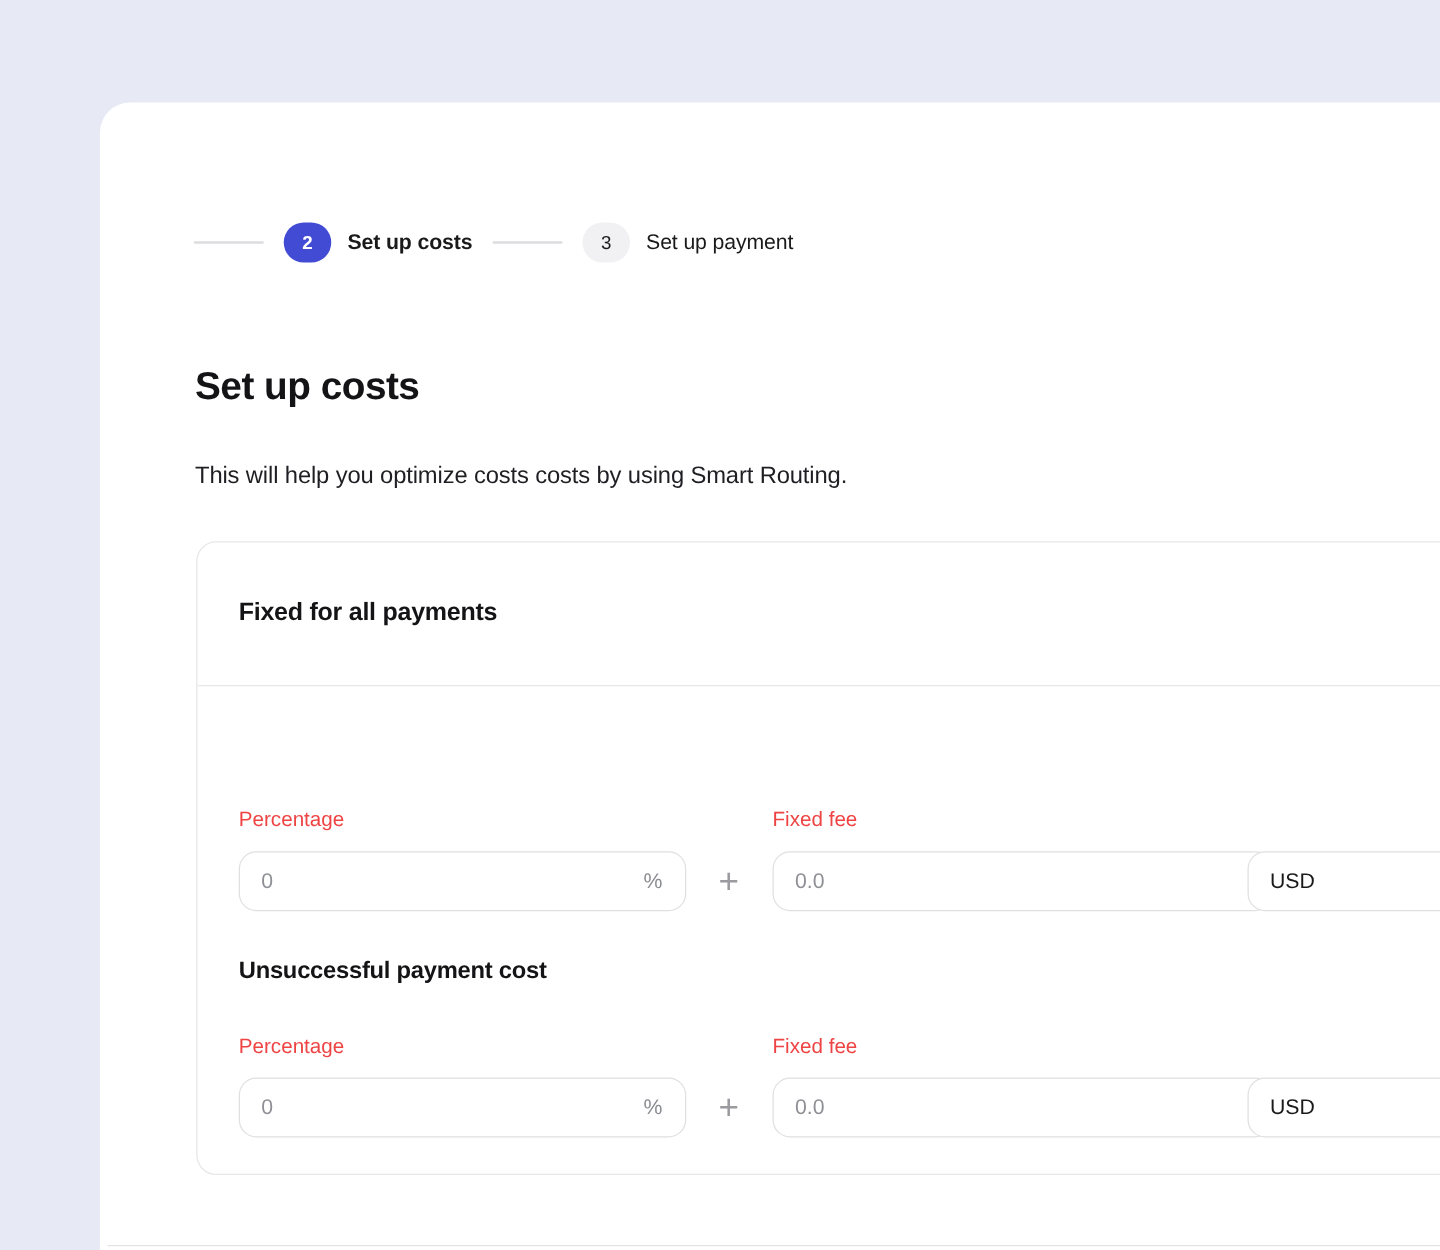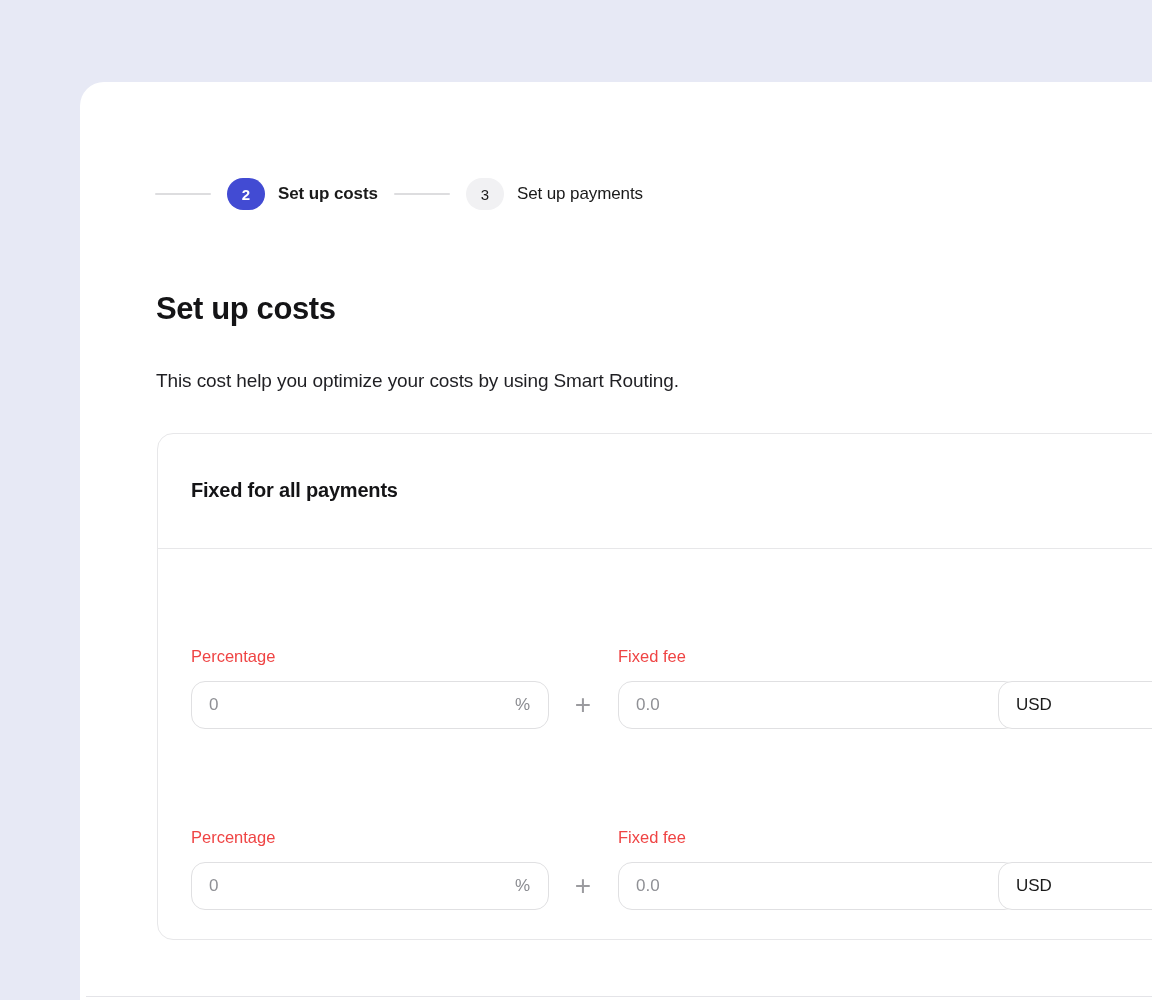--- a/index.html
+++ b/index.html
@@ -145,26 +145,26 @@
 
   <div class="step active">
     <div class="indicator active">2</div>
     <span class="step-label">Set up costs</span>
   </div>
 
   <div class="connector"></div>
 
   <div class="step upcoming">
     <div class="indicator upcoming">3</div>
-    <span class="step-label">Set up payments</span>
+    <span class="step-label">Set up payment</span>
   </div>
 </div>
 
 <h1 class="page-title">Set up costs</h1>
-<p class="page-desc">This cost help you optimize your costs by using Smart Routing.</p>
+<p class="page-desc">This will help you optimize costs costs by using Smart Routing.</p>
 
 <div class="card">
   <div class="card-title">Fixed for all payments</div>
   <div class="card-divider"></div>
 
 
   <div class="field-label s0-label-row col-pct-label">Percentage</div>
   <div class="field-label s0-label-row col-ff-label">Fixed fee</div>
 
   <div class="field s0-input-row col-pct">
@@ -172,20 +172,21 @@
     <span class="suffix">%</span>
   </div>
   <div class="plus s0-input-row col-plus">+</div>
   <div class="field s0-input-row col-ff">
     <input type="text" placeholder="0.0" style="">
   </div>
   <div class="currency s0-input-row col-cur">
     <span>USD</span>
   </div>
 
+  <div class="section-title s1-title">Unsuccessful payment cost</div>
 
   <div class="field-label s1-label-row col-pct-label">Percentage</div>
   <div class="field-label s1-label-row col-ff-label">Fixed fee</div>
 
   <div class="field s1-input-row col-pct">
     <input type="text" placeholder="0" style="">
     <span class="suffix">%</span>
   </div>
   <div class="plus s1-input-row col-plus">+</div>
   <div class="field s1-input-row col-ff">

